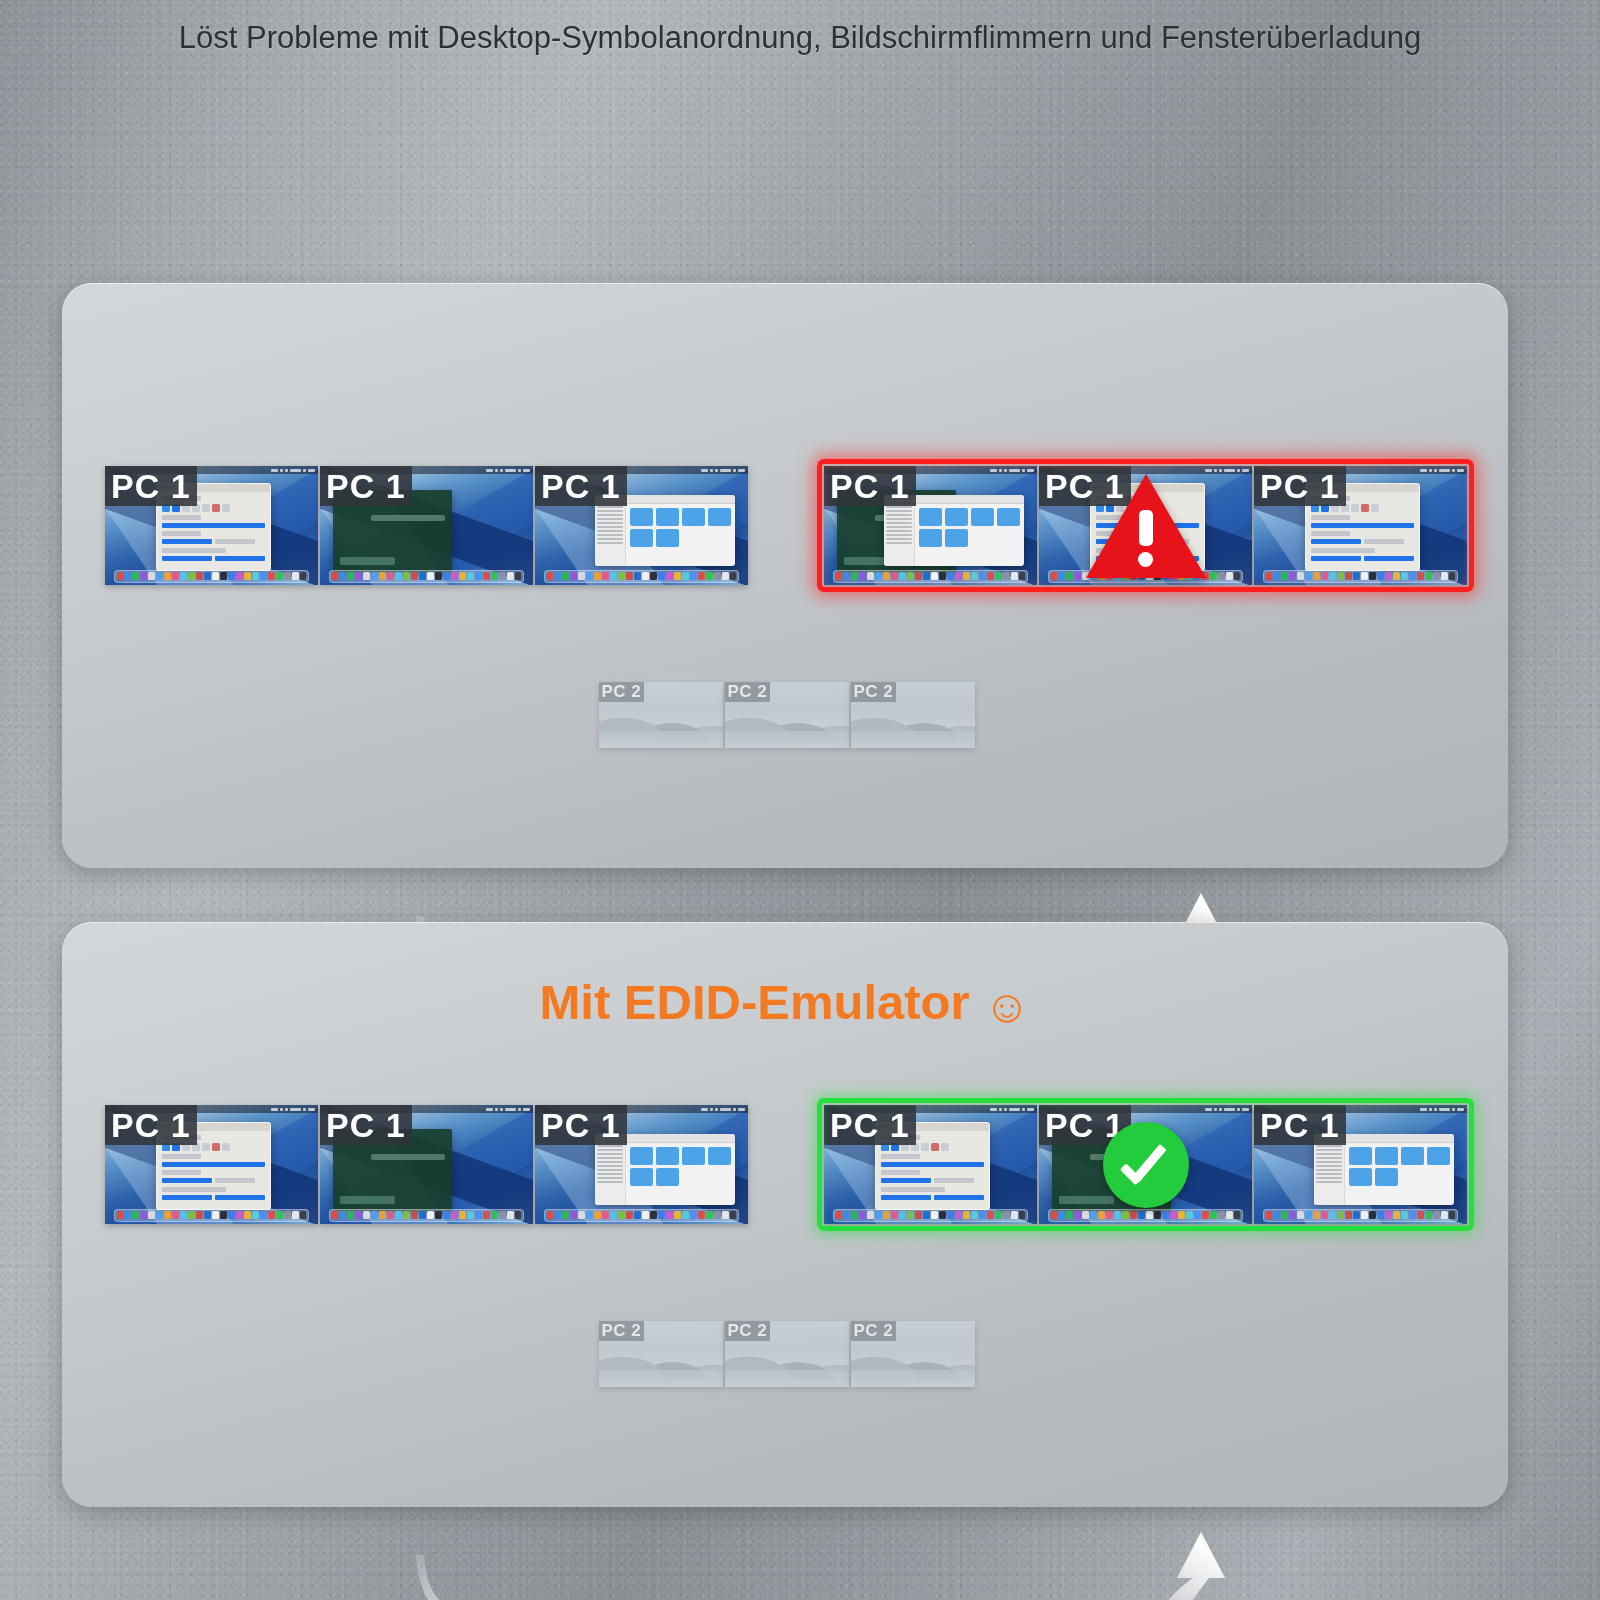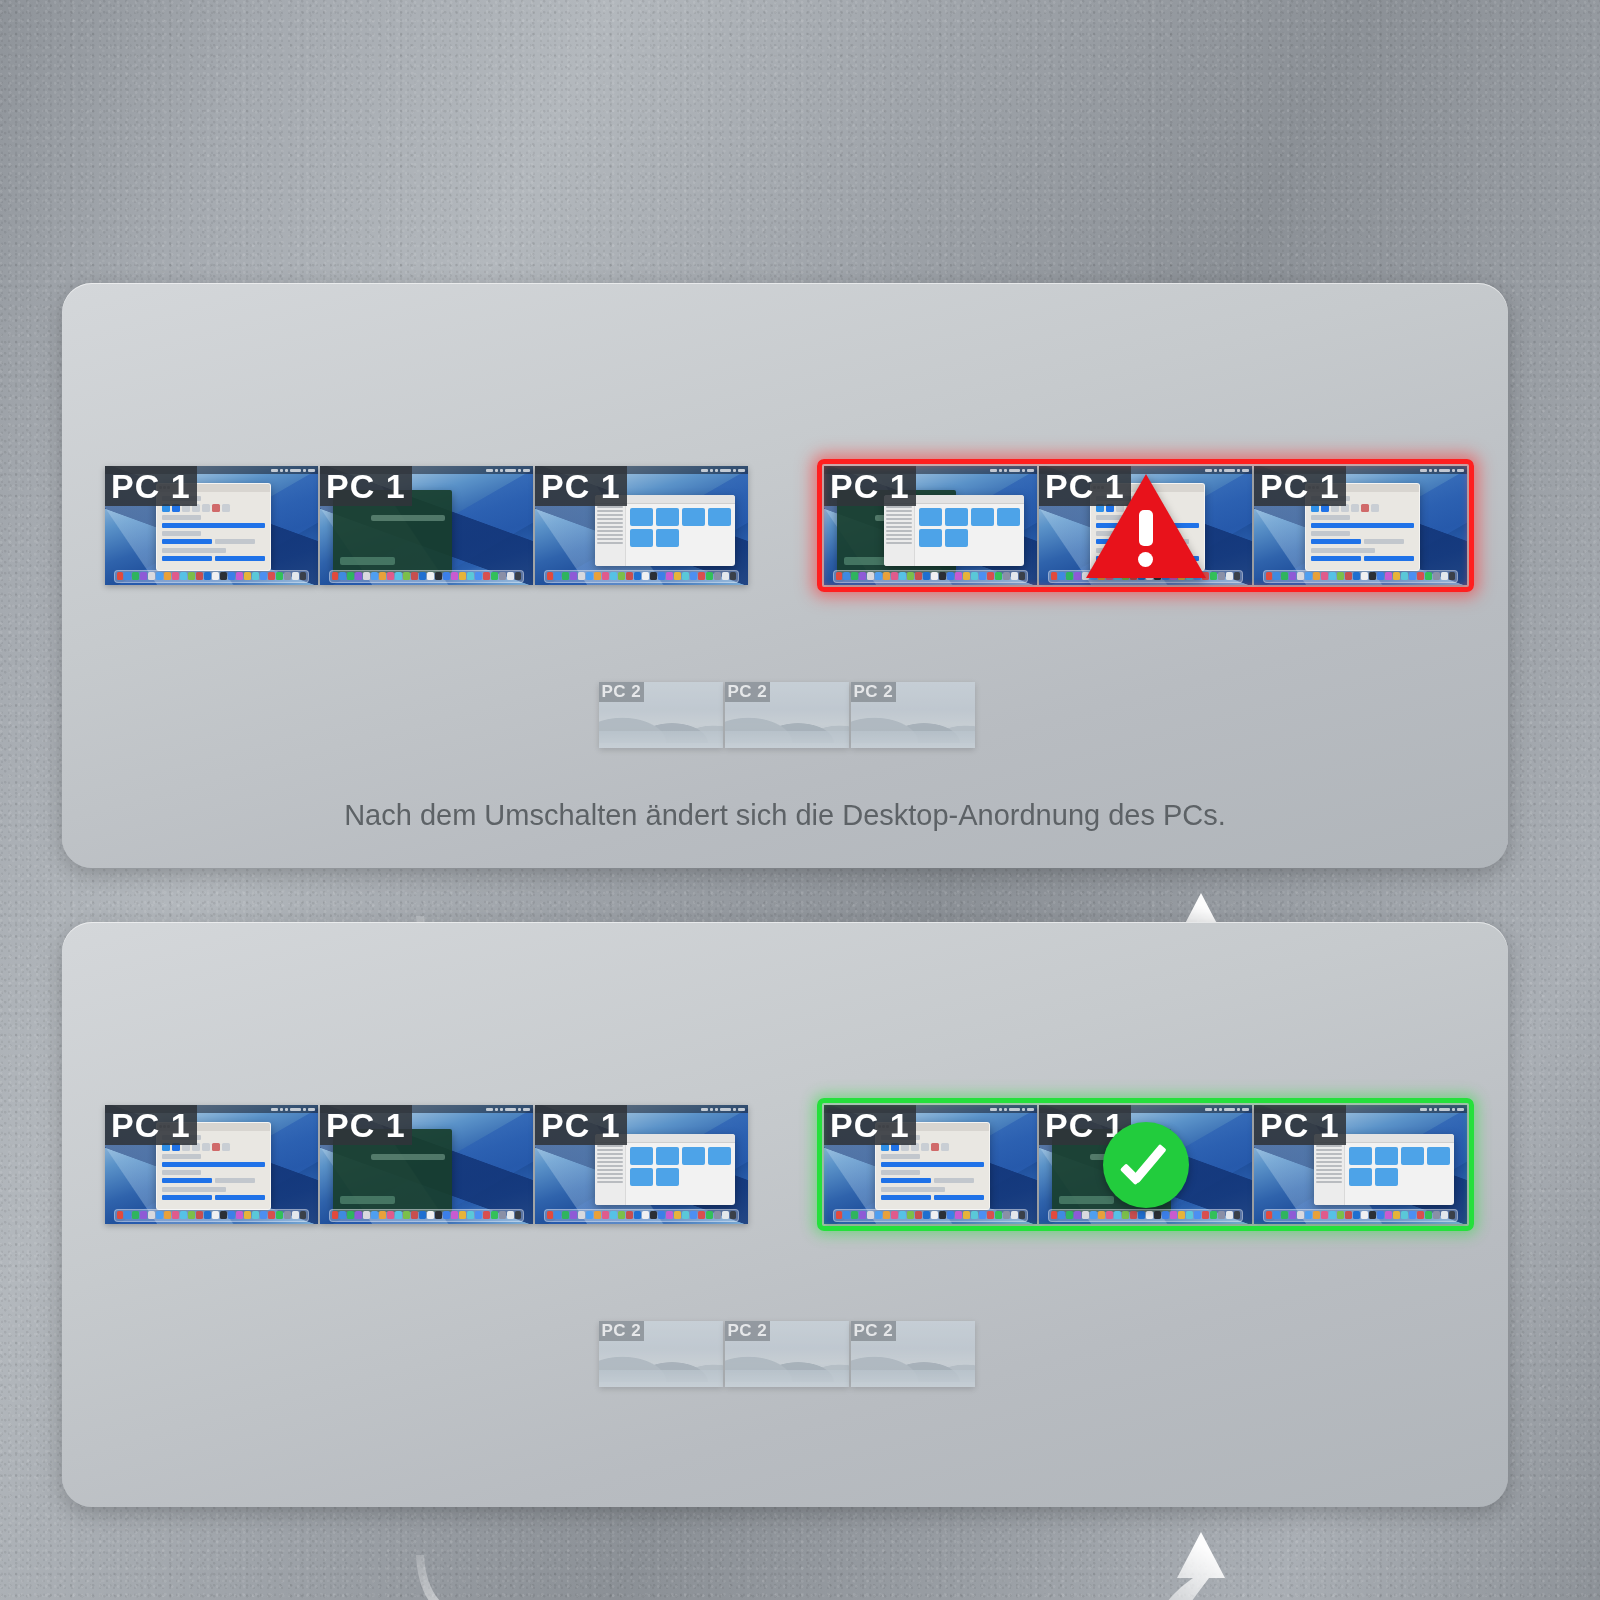--- a/index.html
+++ b/index.html
@@ -269,20 +269,21 @@
   
   .arrow { position: absolute; }
   .arrow svg { display: block; }
 </style>
 </head>
 <body>
 
 <div class="noise"></div>
 
 <div class="header">
+  <div class="subtitle">Löst Probleme mit Desktop-Symbolanordnung, Bildschirmflimmern und Fensterüberladung</div>
 </div>
 
 <div class="panel" id="panel-without">
 
 
   <div class="mon-row" id="row-w-left" style="left: 43px; top: 183px;">
       <div class="monitor" style="width:213px;height:119px">
         <div class="wall-mac"></div>
         <div class="menubar">
           <i class="w2"></i>
@@ -707,25 +708,27 @@
       <defs>
         <linearGradient id="gw2" x1="0" y1="1" x2="0.4" y2="0">
           <stop offset="0" stop-color="#ffffff" stop-opacity=".14"></stop>
           <stop offset="1" stop-color="#ffffff" stop-opacity=".98"></stop>
         </linearGradient>
       </defs>
       <path d="M4,114 C16,78 36,62 50,52 L34,52 L58,6 L82,52 L66,52 C56,66 38,86 26,116 Z" fill="url(#gw2)"></path>
     </svg>
   </div>
 
-  <div class="panel-caption">Nach dem Umschalten ändert sich die Desktop-Anordnung des PCs.</div>
 </div>
 
 <div class="panel" id="panel-with">
 
+  <div class="panel-heading">
+    <span>Mit EDID-Emulator</span><span class="emoji">☺</span>
+  </div>
 
   <div class="mon-row" id="row-g-left" style="left: 43px; top: 183px;">
       <div class="monitor" style="width:213px;height:119px">
         <div class="wall-mac"></div>
         <div class="menubar">
           <i class="w2"></i>
           <i></i>
           <i></i>
           <i class="w"></i>
           <i></i>

